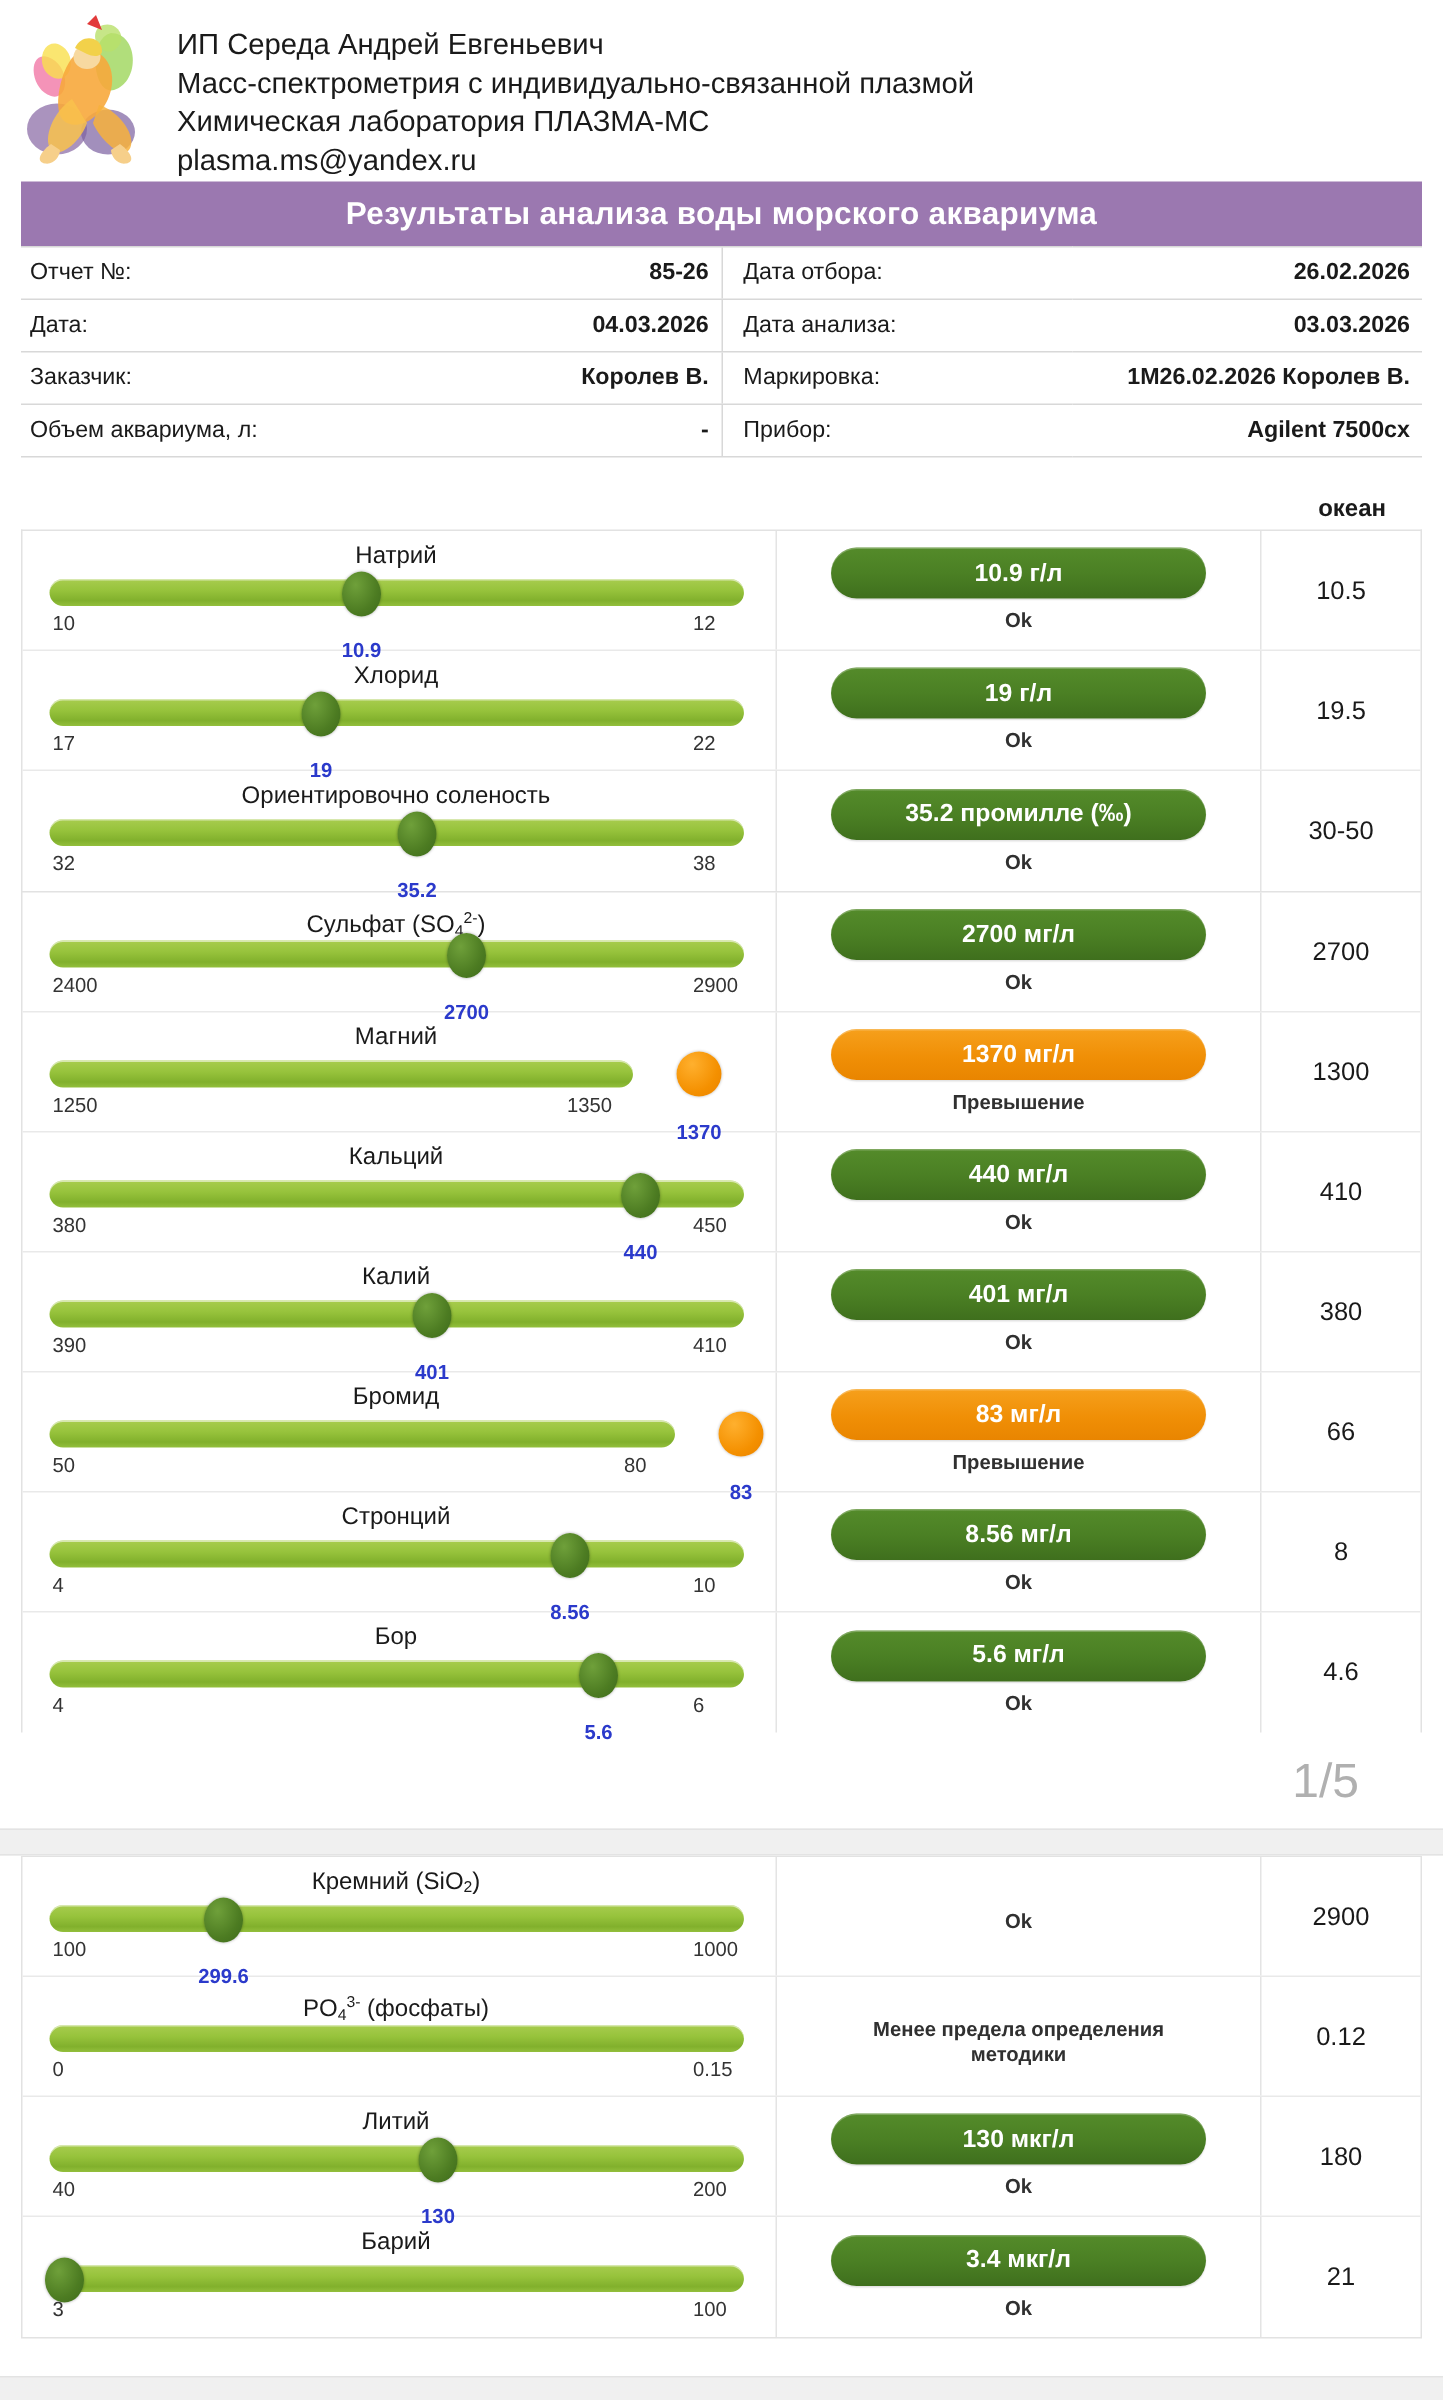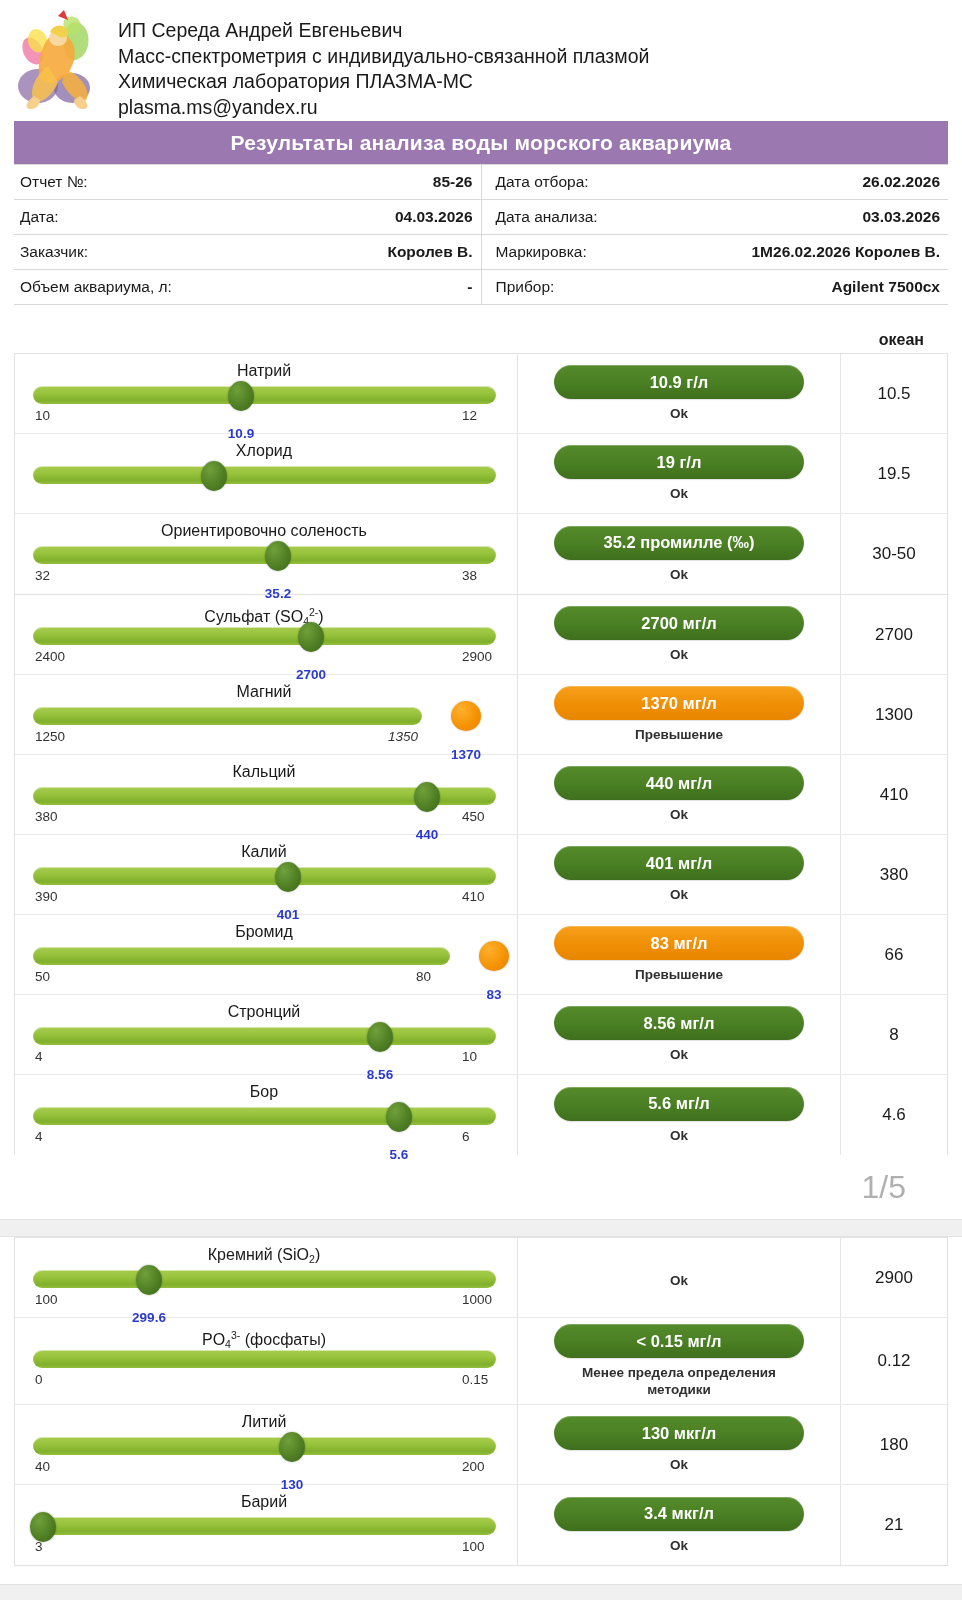--- a/index.html
+++ b/index.html
@@ -332,20 +332,25 @@
           </div>
           <div class="cell-ocean">10.5</div>
         </div>
         <div class="mrow">
           <div class="cell-gauge">
             <div class="gname">Хлорид</div>
             <div class="track-wrap">
               <div class="track" style="width: 463px;"></div>
               <div class="knob" style="left: 181px;"></div>
             </div>
+            <div class="scale">
+              <span class="smin">17</span>
+              <span class="smax" style="left: 429px;">22</span>
+              <div class="curval" style="left: 181px;">19</div>
+            </div>
           </div>
           <div class="cell-result">
             <div class="pill ok">19 г/л</div>
             <div class="status">Ok</div>
           </div>
           <div class="cell-ocean">19.5</div>
         </div>
         <div class="mrow">
           <div class="cell-gauge">
             <div class="gname">Ориентировочно соленость</div>
@@ -388,21 +393,21 @@
         </div>
         <div class="mrow">
           <div class="cell-gauge">
             <div class="gname">Магний</div>
             <div class="track-wrap">
               <div class="track" style="width: 389px;"></div>
               <div class="overdot" style="left: 433px;"></div>
             </div>
             <div class="scale">
               <span class="smin">1250</span>
-              <span class="smax" style="left: 355px; font-style: italic;">1350</span>
+              <span class="smax" style="left: 345px;">1350</span>
               <div class="curval" style="left: 433px;">1370</div>
             </div>
           </div>
           <div class="cell-result">
             <div class="pill over">1370 мг/л</div>
             <div class="status">Превышение</div>
           </div>
           <div class="cell-ocean">1300</div>
         </div>
         <div class="mrow">
@@ -527,21 +532,20 @@
             <div class="gname">PO<sub>4</sub><sup>3-</sup> (фосфаты)</div>
             <div class="track-wrap">
               <div class="track" style="width: 463px;"></div>
             </div>
             <div class="scale">
               <span class="smin">0</span>
               <span class="smax" style="left: 429px;">0.15</span>
             </div>
           </div>
           <div class="cell-result">
-            <div class="pill ok">&lt; 0.15 мг/л</div>
             <div class="status">Менее предела определения методики</div>
           </div>
           <div class="cell-ocean">0.12</div>
         </div>
         <div class="mrow">
           <div class="cell-gauge">
             <div class="gname">Литий</div>
             <div class="track-wrap">
               <div class="track" style="width: 463px;"></div>
               <div class="knob" style="left: 259px;"></div>

